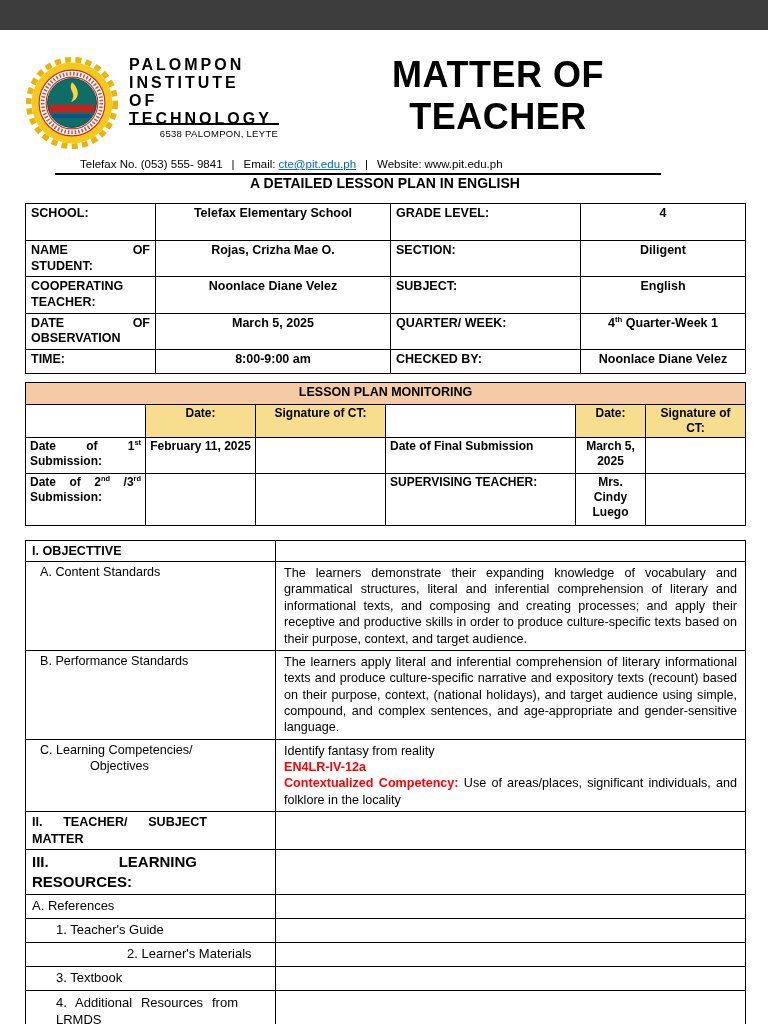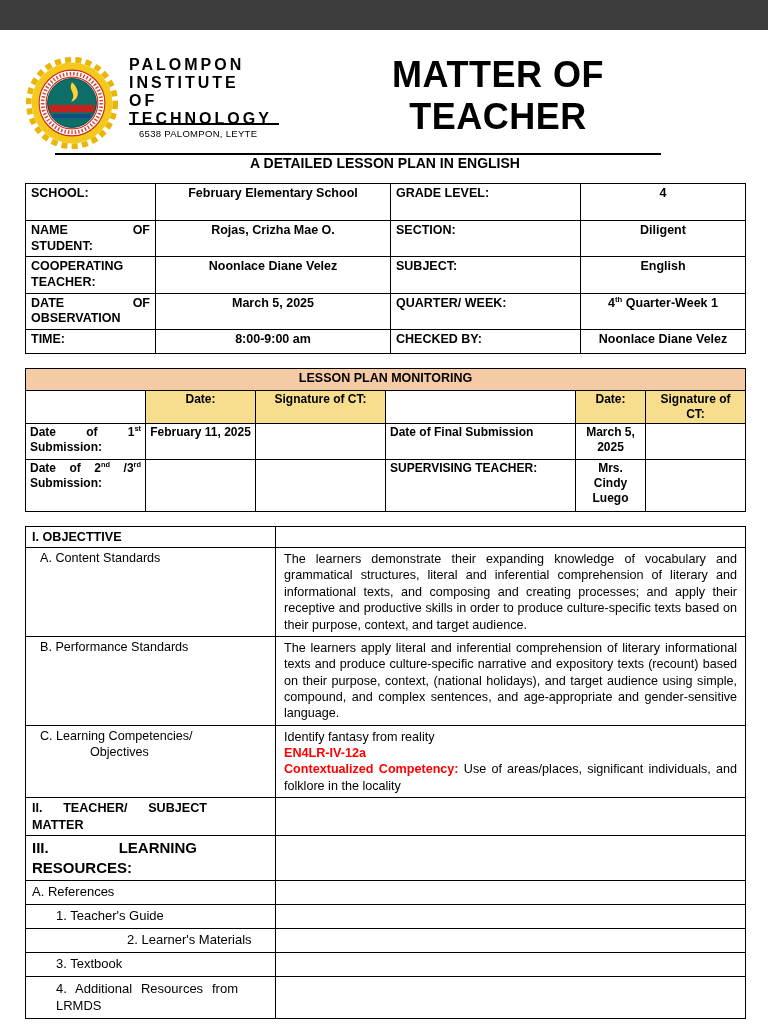--- a/index.html
+++ b/index.html
@@ -14,21 +14,21 @@
   .viewer{width:768px;margin:0 auto;}
   .bar{height:30px;background:var(--viewer-bar);}
   .page{background:#fff;padding:26px 23px 18px 25px;min-height:917px;box-sizing:border-box;}
 
   
   .hdr{display:flex;align-items:flex-start;}
   .logo-wrap{flex:0 0 94px;height:94px;}
   .inst{margin-left:10px;width:170px;flex:0 0 auto;}
   .inst-line{font-weight:bold;font-size:16px;letter-spacing:3px;line-height:1.12;white-space:nowrap;}
   .inst-rule{height:2px;background:#000;width:150px;margin-top:-5px;}
-  .inst-addr{font-size:9.5px;margin-top:3px;padding-left:10px;letter-spacing:0.3px;}
+  .inst-addr{font-size:9.5px;margin-top:3px;padding-left:10px;letter-spacing:0.3px;text-align:center;}
   .college{flex:1;text-align:center;font-weight:800;font-size:36px;line-height:1.18;padding-right:48px;margin-top:-2px;letter-spacing:0.5px;}
   .contact{font-size:11.5px;margin-top:8px;padding-left:55px;white-space:nowrap;}
   .contact .sep{display:inline-block;margin:0 9px;}
   .contact .lab{margin-right:3px;}
   a.email-link{color:var(--link-blue);text-decoration:underline;cursor:pointer;}
   .hdr-rule{height:2px;background:#000;width:606px;margin:3px 0 0 30px;}
   .doc-title{text-align:center;font-weight:bold;font-size:14px;margin:0 0 12px;}
 
   
   table{border-collapse:collapse;width:720px;table-layout:fixed;}
@@ -36,21 +36,21 @@
   sup{font-size:0.62em;vertical-align:super;line-height:0;}
 
   .info td{font-size:12.5px;font-weight:bold;padding:2px 5px;line-height:1.25;}
   .info .lbl{text-align:justify;}
   .info .val{text-align:center;}
   .info tr.r1{height:37px;}
   .info tr.r2,.info tr.r3{height:32px;}
   .info tr.r4{height:33px;}
   .info tr.r5{height:24px;}
 
-  .mon{margin-top:14px;}
+  .mon{margin-top:8px;}
   .mon td{font-size:12px;font-weight:bold;padding:1px 4px;line-height:1.25;}
   .mon .ttl{background:var(--monitoring-header-bg);text-align:center;font-size:12.5px;height:19px;vertical-align:middle;}
   .mon .yel{background:var(--table-subheader-bg);text-align:center;}
   .mon .lblj{text-align:justify;}
   .mon .ctr{text-align:center;}
   .mon tr.h{height:21px;}
   .mon tr.r1{height:36px;}
   .mon tr.r2{height:52px;}
 
   .obj{margin-top:14px;}
@@ -100,35 +100,38 @@
         <div class="inst-line">TECHNOLOGY</div>
         <div class="inst-rule"></div>
         <div class="inst-addr">6538 PALOMPON, LEYTE</div>
       </div>
       <div class="college">
         <div>MATTER OF</div>
         <div>TEACHER</div>
       </div>
     </div>
 
+    <div class="contact">
+      <span>Telefax No. (053) 555- 9841</span><span class="sep">|</span><span class="lab">Email:</span><a class="email-link">cte@pit.edu.ph</a><span class="sep">|</span><span class="lab">Website:</span><span>www.pit.edu.ph</span>
+    </div>
     <div class="hdr-rule"></div>
 
     <div class="doc-title">A DETAILED LESSON PLAN IN ENGLISH</div>
 
     <table class="info">
       <colgroup>
           <col style="width:130px">
           <col style="width:235px">
           <col style="width:190px">
           <col style="width:165px">
         </colgroup>
       <tbody>
         <tr class="r1">
           <td class="lbl">SCHOOL:</td>
-          <td class="val">February Elementary School</td>
+          <td class="val">Telefax Elementary School</td>
           <td class="lbl">GRADE LEVEL:</td>
           <td class="val">4</td>
         </tr>
         <tr class="r2">
           <td class="lbl">NAME OF STUDENT:</td>
           <td class="val">Rojas, Crizha Mae O.</td>
           <td class="lbl">SECTION:</td>
           <td class="val">Diligent</td>
         </tr>
         <tr class="r3">

